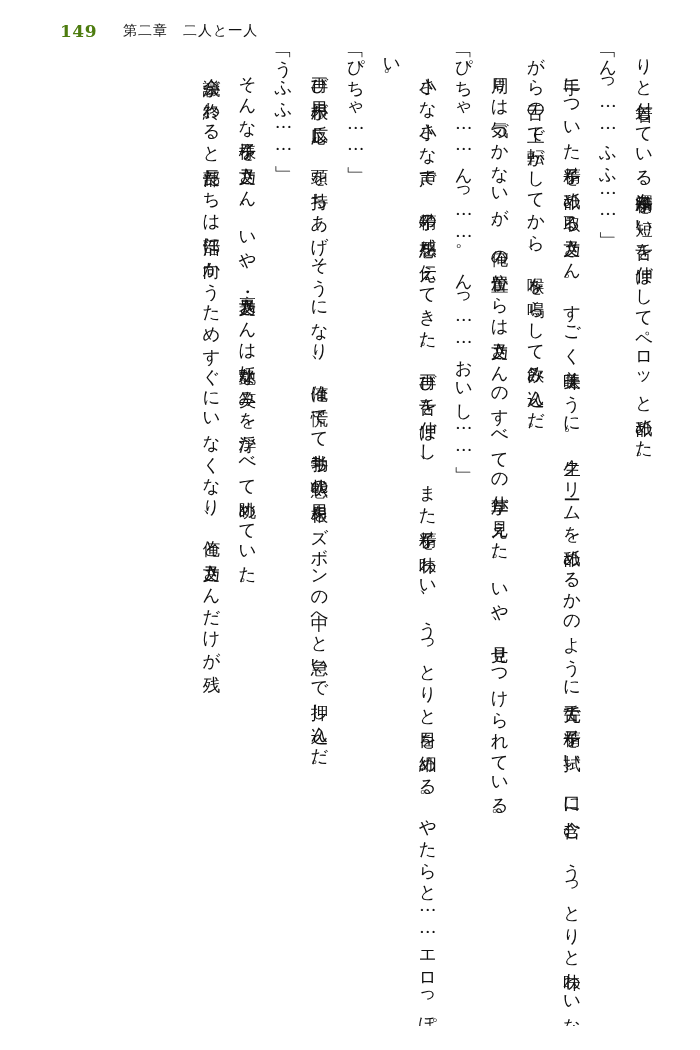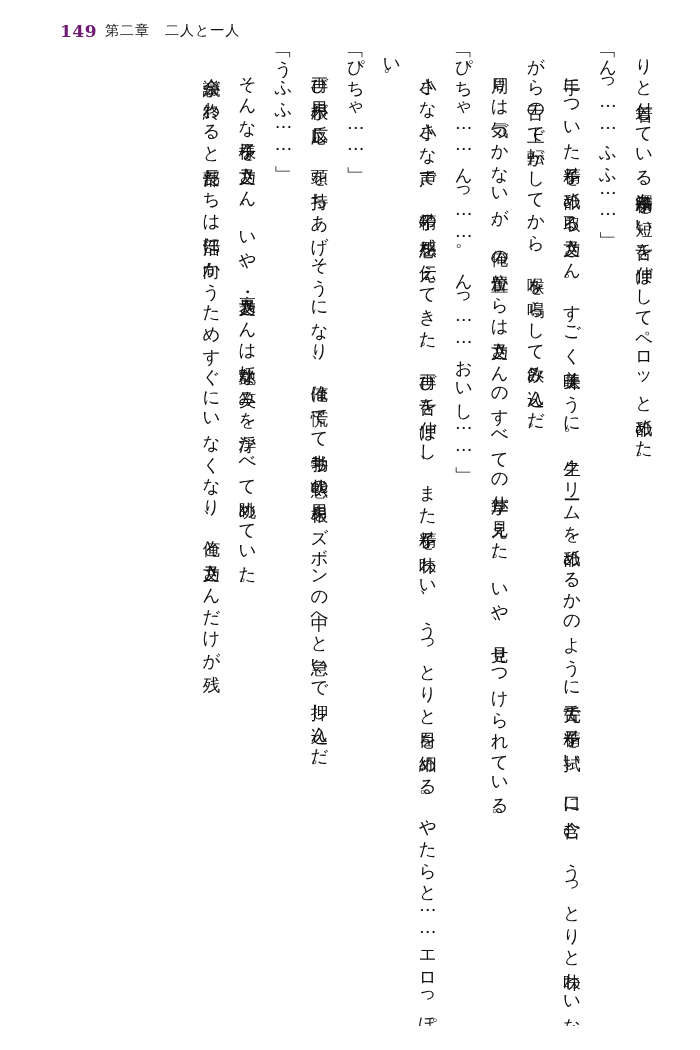--- a/index.html
+++ b/index.html
@@ -31,25 +31,25 @@
     height: 30px;
     display: flex;
     align-items: center;
     padding-left: 60px;
     box-sizing: border-box;
   }
   #page-number {
     font-size: 17px;
     font-weight: bold;
     letter-spacing: 0.5px;
-    color: #701a75;
+    color: #4d7c0f;
   }
   #running-head {
     font-size: 14px;
-    margin-left: 8px;
+    margin-left: 26px;
     color: #111;
     letter-spacing: 1px;
   }
 
   
   #body-text {
     position: absolute;
     top: 46px;
     left: 38px;
     width: 624px;

